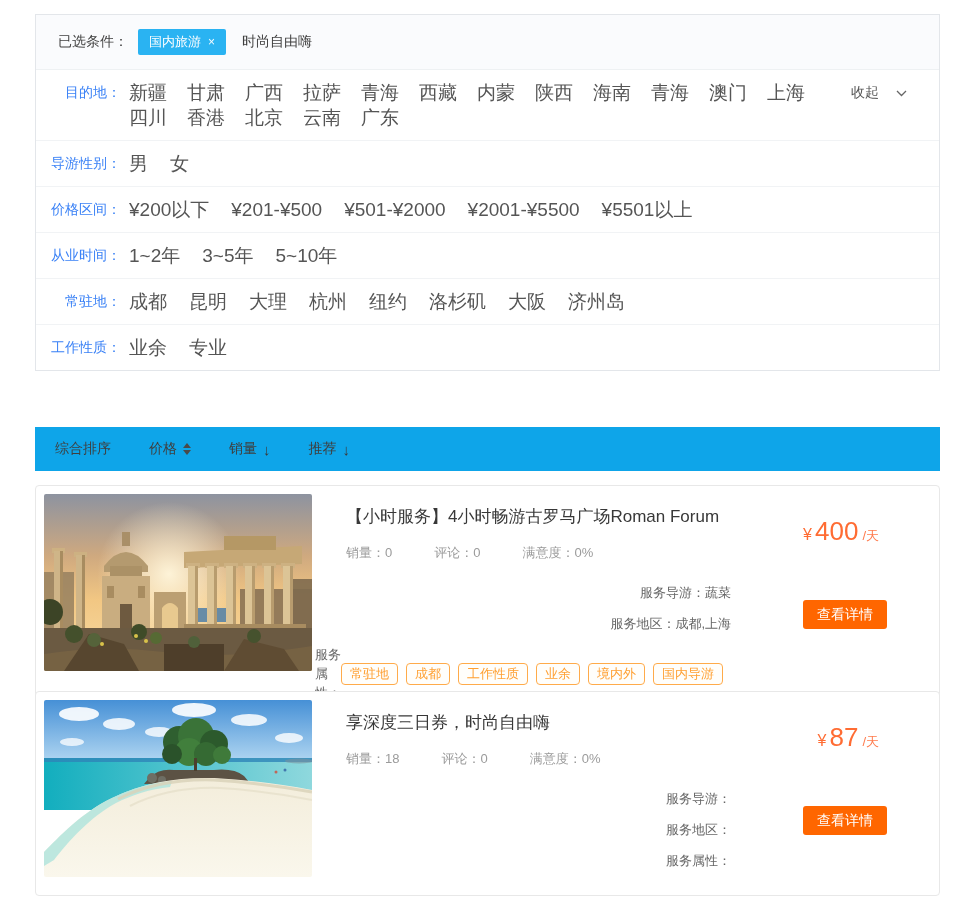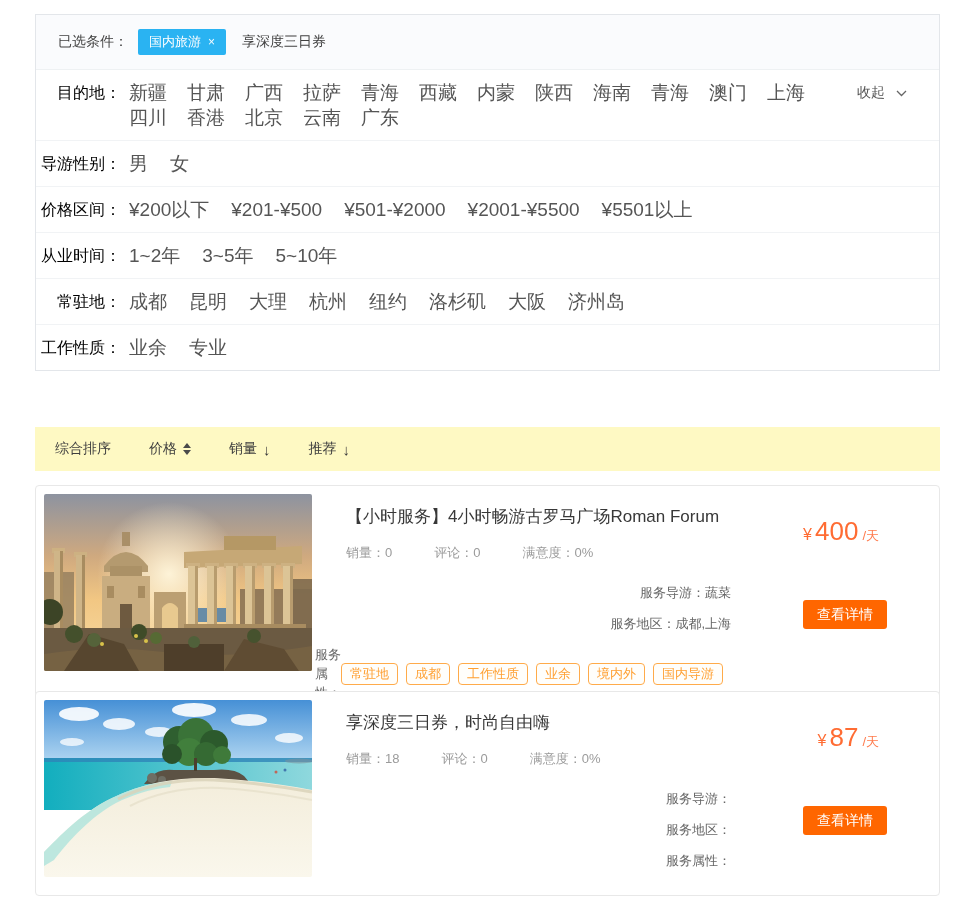--- a/index.html
+++ b/index.html
@@ -27,36 +27,36 @@
   }
   .sel-tag .x{ font-size:12px; opacity:.95; }
   .sel-clear{ color:#3f3f3f; cursor:pointer; }
   .f-row{
     display:flex; padding:10px 0; border-bottom:1px solid #f1f3f5;
     position:relative; align-items:flex-start;
   }
   .f-row:last-child{ border-bottom:none; }
   .f-label{
     width:85px; flex-shrink:0; text-align:right;
-    color:#000000; font-size:16px; line-height:25px;
+    color:#3b82f6; font-size:14px; line-height:25px;
   }
   .f-items{ margin-left:8px; font-size:0; }
   .f-item{
     display:inline-block; margin-right:22px; font-size:19px;
     color:#555; line-height:25px; cursor:pointer; white-space:nowrap;
   }
   .f-row.dest .f-items{ width:740px; }
   .f-row.dest .f-item{ margin-right:20px; }
   .collapse{
     position:absolute; right:32px; top:14px; font-size:14px; color:#555;
-    cursor:pointer; display:flex; align-items:center; gap:11px;
+    cursor:pointer; display:flex; align-items:center; gap:17px;
   }
   .sort-bar{
     position:absolute; left:35px; top:427px; width:905px; height:44px;
-    background:#fef9c3; display:flex; align-items:center; padding-left:20px;
+    background:#0ea5e9; display:flex; align-items:center; padding-left:20px;
   }
   .sort-item{
     display:flex; align-items:center; gap:6px; margin-right:38px;
     font-size:14px; color:#3f3f3f; cursor:pointer;
   }
   .updown{ display:inline-flex; flex-direction:column; gap:2px; }
   .tri-up{ width:0;height:0;border-left:4px solid transparent;border-right:4px solid transparent;border-bottom:5px solid #4a4a4a; }
   .tri-down{ width:0;height:0;border-left:4px solid transparent;border-right:4px solid transparent;border-top:5px solid #4a4a4a; }
   .dn{ font-weight:bold; font-size:15px; color:#3a3a3a; line-height:1; }
   .card{
@@ -98,21 +98,21 @@
 <body>
 
 <div class="filter-box">
 
   <div class="sel-row">
     <span class="sel-label">已选条件：</span>
     <span class="sel-tag">
       <span>国内旅游</span>
       <span class="x">×</span>
     </span>
-    <span class="sel-clear">享深度三日券</span>
+    <span class="sel-clear">时尚自由嗨</span>
   </div>
 
   <div class="f-row dest">
     <div class="f-label">目的地：</div>
     <div class="f-items">
       <span class="f-item">新疆</span>
       <span class="f-item">甘肃</span>
       <span class="f-item">广西</span>
       <span class="f-item">拉萨</span>
       <span class="f-item">青海</span>

